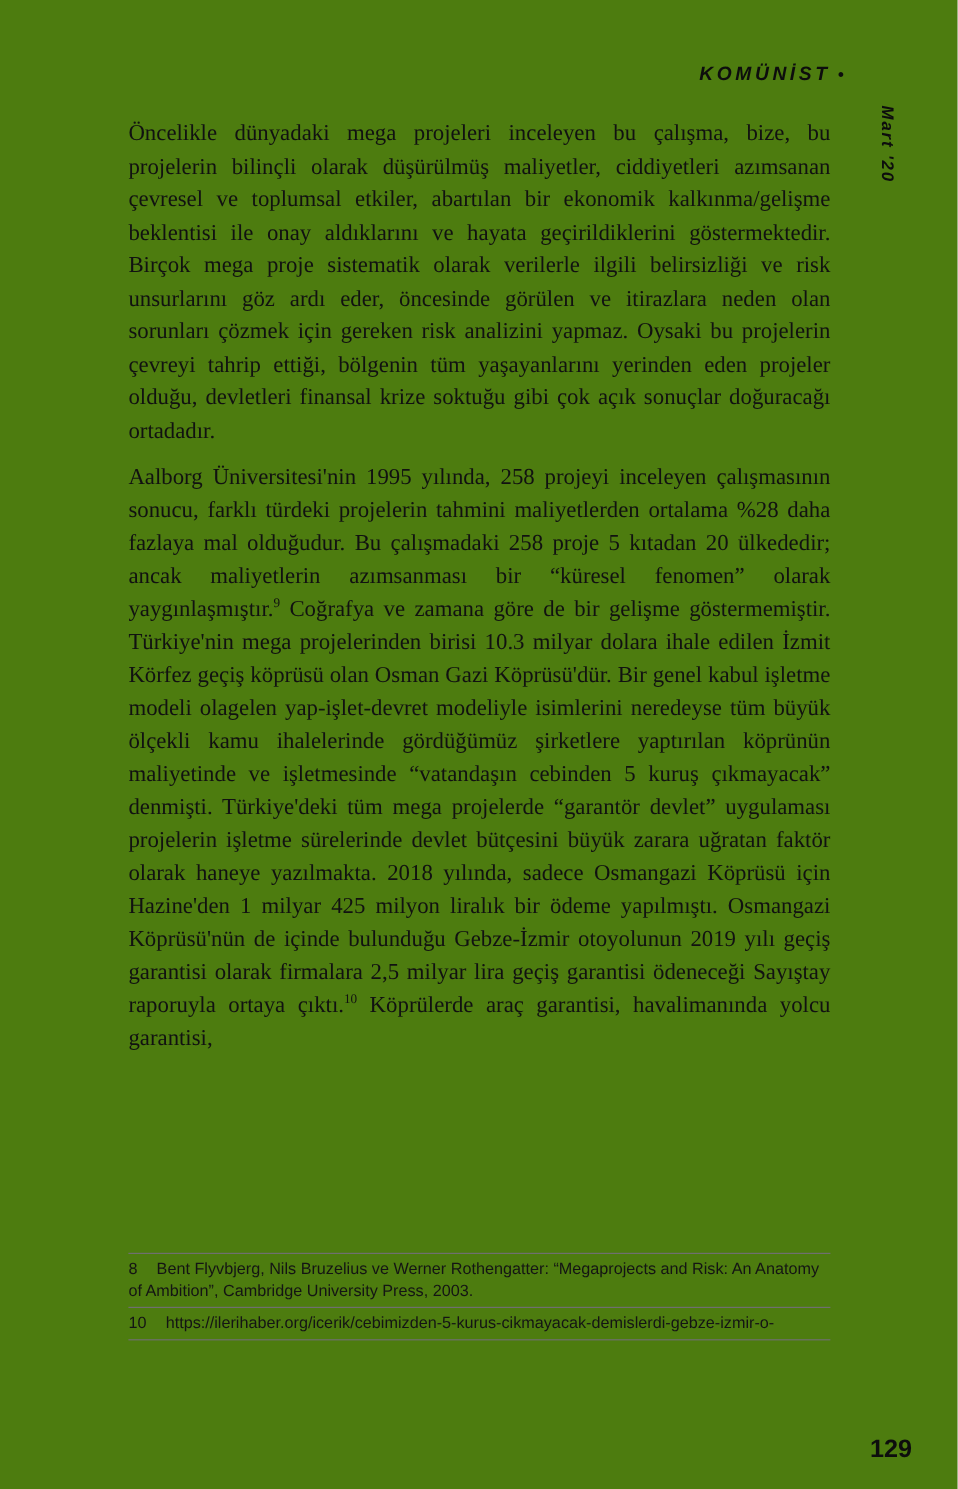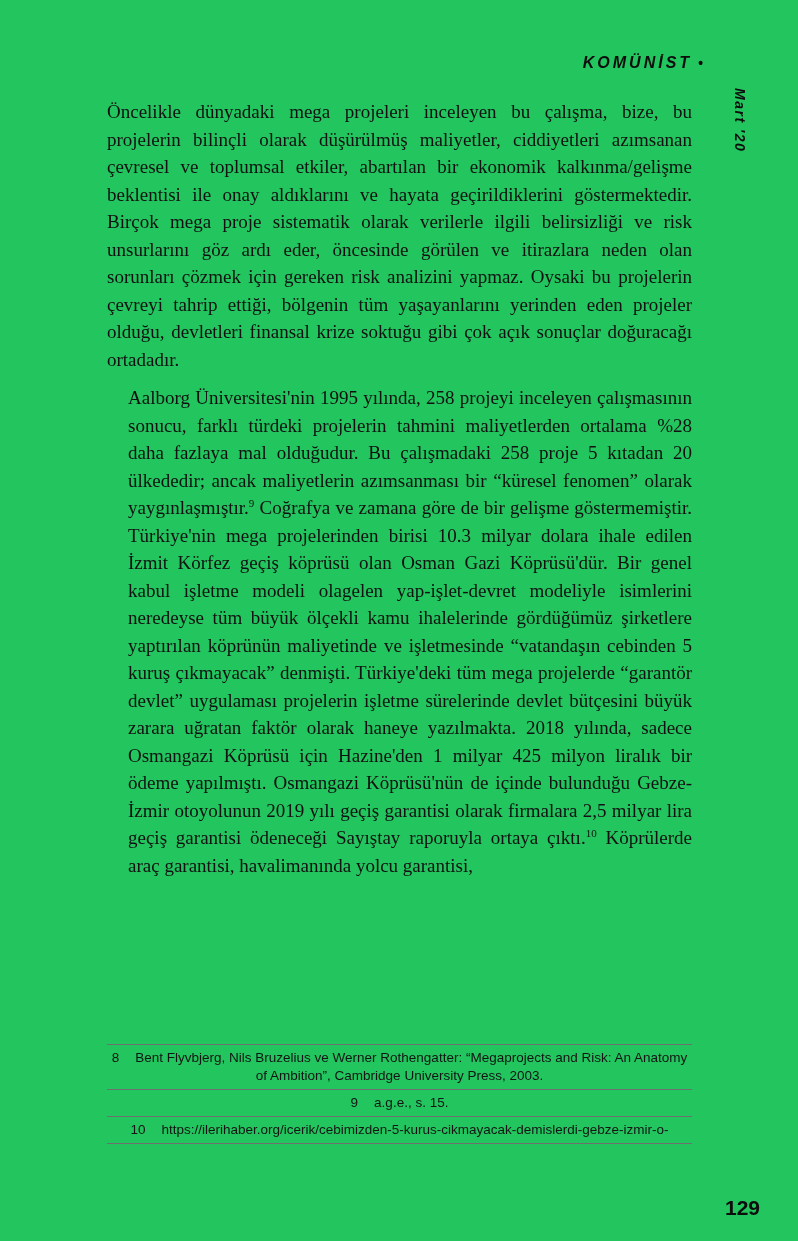--- a/index.html
+++ b/index.html
@@ -5,21 +5,21 @@
   html, body {
     margin: 0;
     padding: 0;
     background: #e8e8e8;
   }
   .page {
     position: relative;
     width: 798px;
     height: 1241px;
     margin: 0 auto;
-    background: #22c55e;
+    background: #4d7c0f;
     color: #111111;
     overflow: hidden;
     font-family: "Liberation Serif", serif;
   }
 
   
   .header {
     position: absolute;
     top: 54px;
     right: 95px;
@@ -55,39 +55,39 @@
     top: 98px;
     left: 107px;
     width: 585px;
     font-size: 19px;
     line-height: 27.5px;
     text-align: justify;
   }
   .body-text p {
     margin: 0 0 11px 0;
   }
-  .body-text p:last-child { margin-bottom: 0; margin-left: 21px; }
+  .body-text p:last-child { margin-bottom: 0; }
   .body-text sup {
     font-size: 11px;
     line-height: 0;
     vertical-align: super;
   }
 
   
   .footnotes {
     position: absolute;
     top: 1044px;
     left: 107px;
     width: 585px;
     font-family: "Liberation Sans", sans-serif;
     font-size: 13.5px;
     line-height: 18px;
     color: #141414;
     border-bottom: 1px solid #6f6f6f;
-    text-align: center;
+    text-align: left;
   }
   .footnote {
     border-top: 1px solid #6f6f6f;
     padding: 4px 0 4px 0;
   }
   .footnote .fn-num {
     display: inline-block;
     margin-right: 16px;
   }
 
@@ -113,19 +113,18 @@
 
   <div class="issue-date">Mart '20</div>
 
   <div class="body-text">
       <p>Öncelikle dünyadaki mega projeleri inceleyen bu çalışma, bize, bu projelerin bilinçli olarak düşürülmüş maliyetler, ciddiyetleri azımsanan çevresel ve toplumsal etkiler, abartılan bir ekonomik kalkınma/gelişme beklentisi ile onay aldıklarını ve hayata geçirildiklerini göstermektedir. Birçok mega proje sistematik olarak verilerle ilgili belirsizliği ve risk unsurlarını göz ardı eder, öncesinde görülen ve itirazlara neden olan sorunları çözmek için gereken risk analizini yapmaz. Oysaki bu projelerin çevreyi tahrip ettiği, bölgenin tüm yaşayanlarını yerinden eden projeler olduğu, devletleri finansal krize soktuğu gibi çok açık sonuçlar doğuracağı ortadadır.</p>
       <p>Aalborg Üniversitesi'nin 1995 yılında, 258 projeyi inceleyen çalışmasının sonucu, farklı türdeki projelerin tahmini maliyetlerden ortalama %28 daha fazlaya mal olduğudur. Bu çalışmadaki 258 proje 5 kıtadan 20 ülkededir; ancak maliyetlerin azımsanması bir “küresel fenomen” olarak yaygınlaşmıştır.<sup>9</sup> Coğrafya ve zamana göre de bir gelişme göstermemiştir. Türkiye'nin mega projelerinden birisi 10.3 milyar dolara ihale edilen İzmit Körfez geçiş köprüsü olan Osman Gazi Köprüsü'dür. Bir genel kabul işletme modeli olagelen yap-işlet-devret modeliyle isimlerini neredeyse tüm büyük ölçekli kamu ihalelerinde gördüğümüz şirketlere yaptırılan köprünün maliyetinde ve işletmesinde “vatandaşın cebinden 5 kuruş çıkmayacak” denmişti. Türkiye'deki tüm mega projelerde “garantör devlet” uygulaması projelerin işletme sürelerinde devlet bütçesini büyük zarara uğratan faktör olarak haneye yazılmakta. 2018 yılında, sadece Osmangazi Köprüsü için Hazine'den 1 milyar 425 milyon liralık bir ödeme yapılmıştı. Osmangazi Köprüsü'nün de içinde bulunduğu Gebze-İzmir otoyolunun 2019 yılı geçiş garantisi olarak firmalara 2,5 milyar lira geçiş garantisi ödeneceği Sayıştay raporuyla ortaya çıktı.<sup>10</sup> Köprülerde araç garantisi, havalimanında yolcu garantisi,</p>
     </div>
 
   <div class="footnotes">
       <div class="footnote"><span class="fn-num">8</span><span>Bent Flyvbjerg, Nils Bruzelius ve Werner Rothengatter: “Megaprojects and Risk: An Anatomy of Ambition”, Cambridge University Press, 2003.</span></div>
-      <div class="footnote"><span class="fn-num">9</span><span>a.g.e., s. 15.</span></div>
       <div class="footnote"><span class="fn-num">10</span><span>https://ilerihaber.org/icerik/cebimizden-5-kurus-cikmayacak-demislerdi-gebze-izmir-o-</span></div>
     </div>
 
   <div class="page-number">129</div>
 
 </div>
 
 </body></html>

